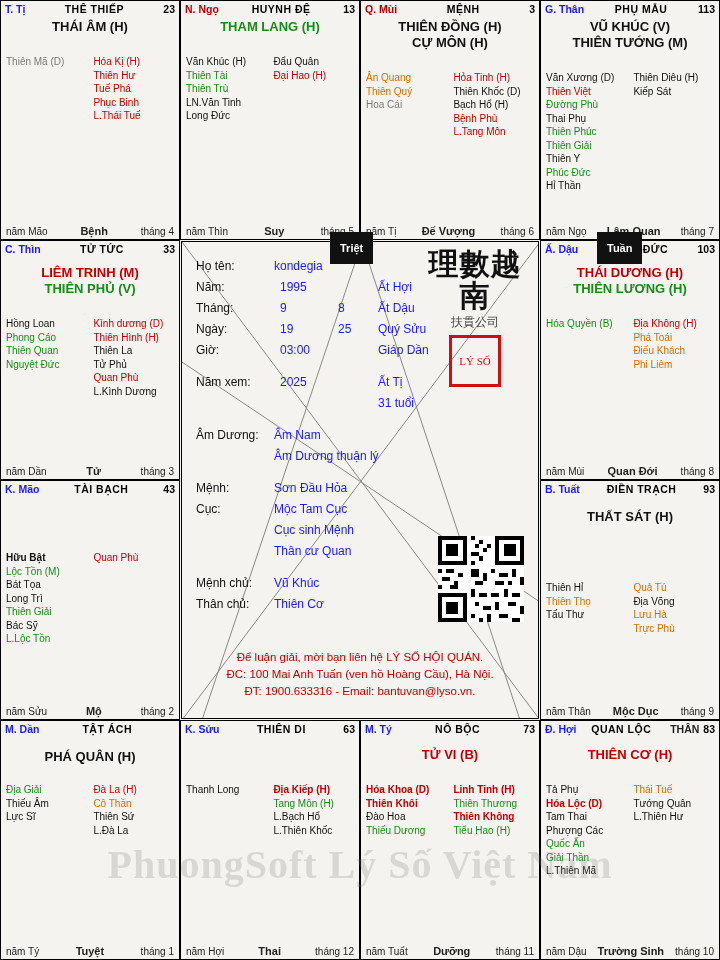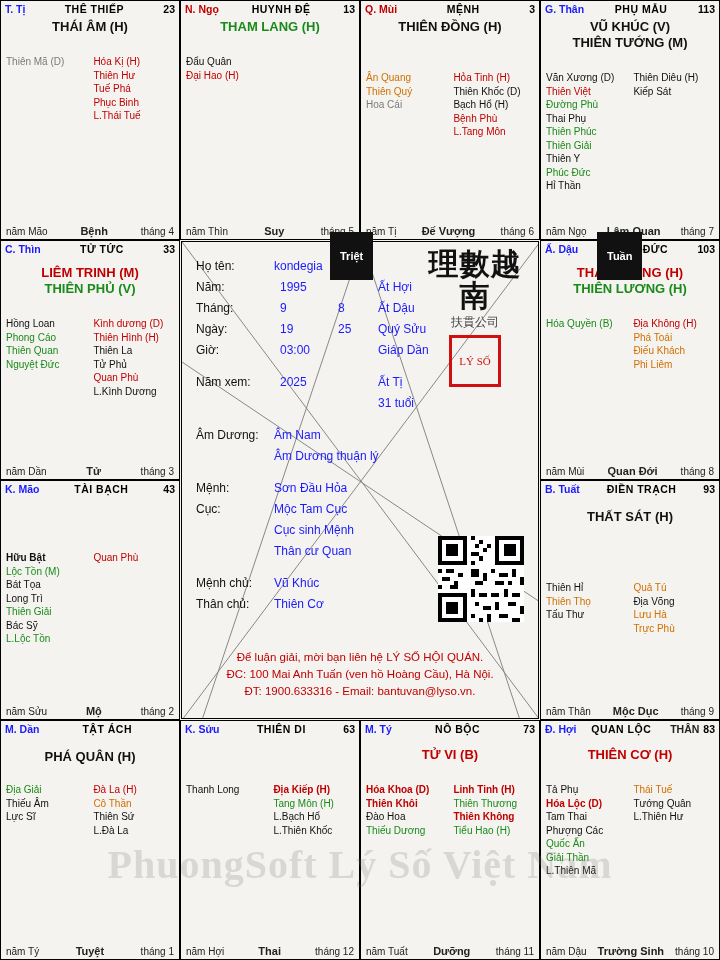--- a/index.html
+++ b/index.html
@@ -103,21 +103,21 @@
   }
   #center .notice{
     position:absolute;left:14px;right:14px;bottom:18px;
     color:#c00000;font-size:11.5px;line-height:17px;text-align:center;
   }
   
   #lines{position:absolute;left:0;top:0;width:720px;height:960px;pointer-events:none;}
   
   .tag{
     position:absolute;background:#111;color:#fff;font-size:11px;font-weight:bold;
-    padding:18px 10px;
+    padding:10px 10px;
   }
   #tag-triet{left:330px;top:232px;}
   #tag-tuan{left:597px;top:232px;text-align:center;}
   
   #wm{
     position:absolute;left:0;right:0;bottom:72px;text-align:center;
     font-size:40px;color:rgba(120,120,120,.22);font-weight:bold;
     font-family:"Liberation Serif", serif;letter-spacing:1px;
     pointer-events:none;
   }
@@ -159,39 +159,47 @@
     <div class="hdr">
       <span class="chi" style="color:#c00000">N. Ngọ</span>
       <span class="cung">HUYNH ĐỆ</span>
       <span class="num">13</span>
     </div>
     <div class="main c-green">
       <span class="l1">THAM LANG (H)</span>
     </div>
     <div class="cols">
       <div class="col">
+        <div class="c-black">Văn Khúc (H)</div>
+        <div class="c-green">Thiên Tài</div>
+        <div class="c-green">Thiên Trù</div>
+        <div class="c-black">LN.Văn Tinh</div>
+        <div class="c-black">Long Đức</div>
+      </div>
+      <div class="col">
         <div class="c-black">Đẩu Quân</div>
         <div class="c-red">Đại Hao (H)</div>
       </div>
     </div>
     <div class="foot">
       <span>năm Thìn</span>
       <span class="mid">Suy</span>
       <span>tháng 5</span>
     </div>
   </div>
 
   <div class="cell">
     <div class="hdr">
       <span class="chi" style="color:#c00000">Q. Mùi</span>
       <span class="cung">MỆNH</span>
       <span class="num">3</span>
     </div>
     <div class="main c-black">
       <span class="l1">THIÊN ĐỒNG (H)</span>
+      <span class="l2">CỰ MÔN (H)</span>
     </div>
     <div class="cols" style="top:70px">
       <div class="col">
         <div class="c-orange">Ân Quang</div>
         <div class="c-orange">Thiên Quý</div>
         <div class="c-gray">Hoa Cái</div>
       </div>
       <div class="col">
         <div class="c-red">Hỏa Tinh (H)</div>
         <div class="c-black">Thiên Khốc (D)</div>

